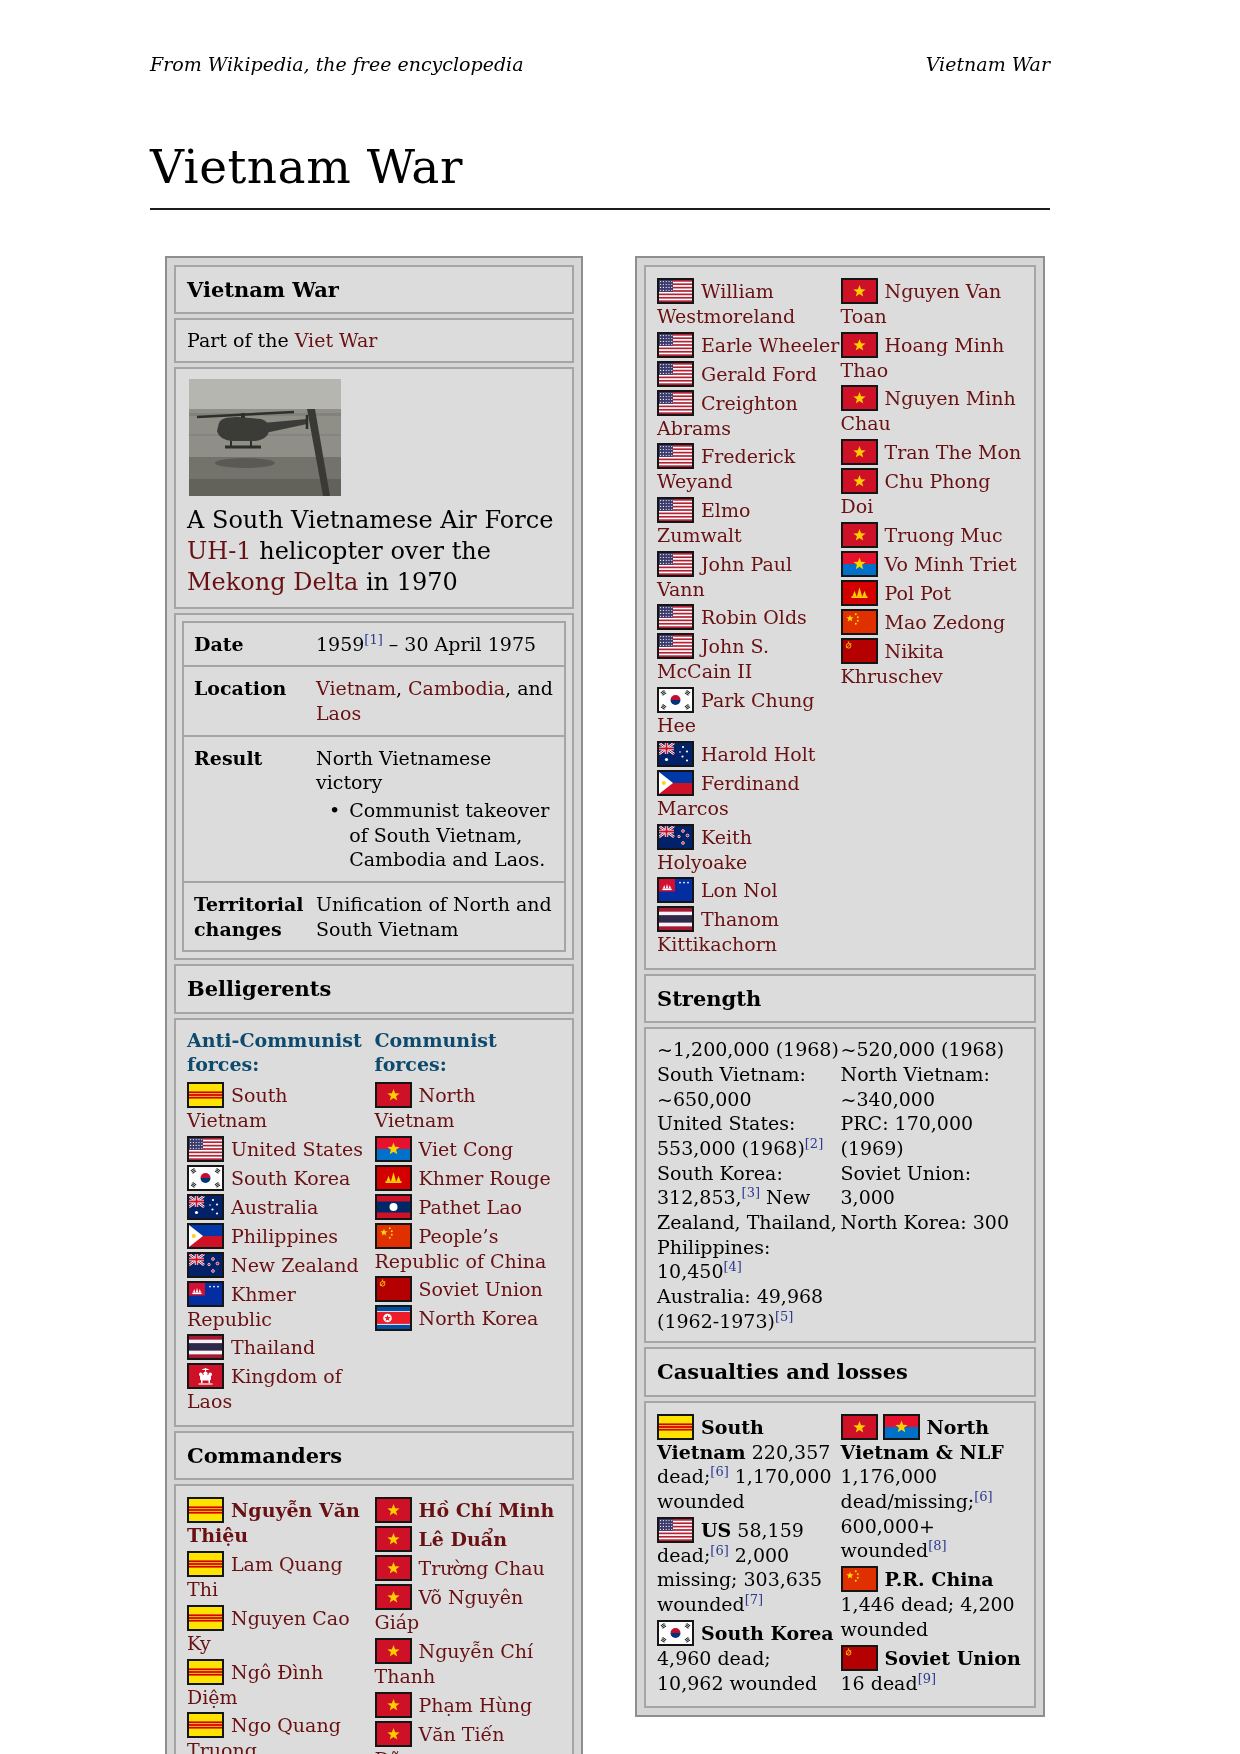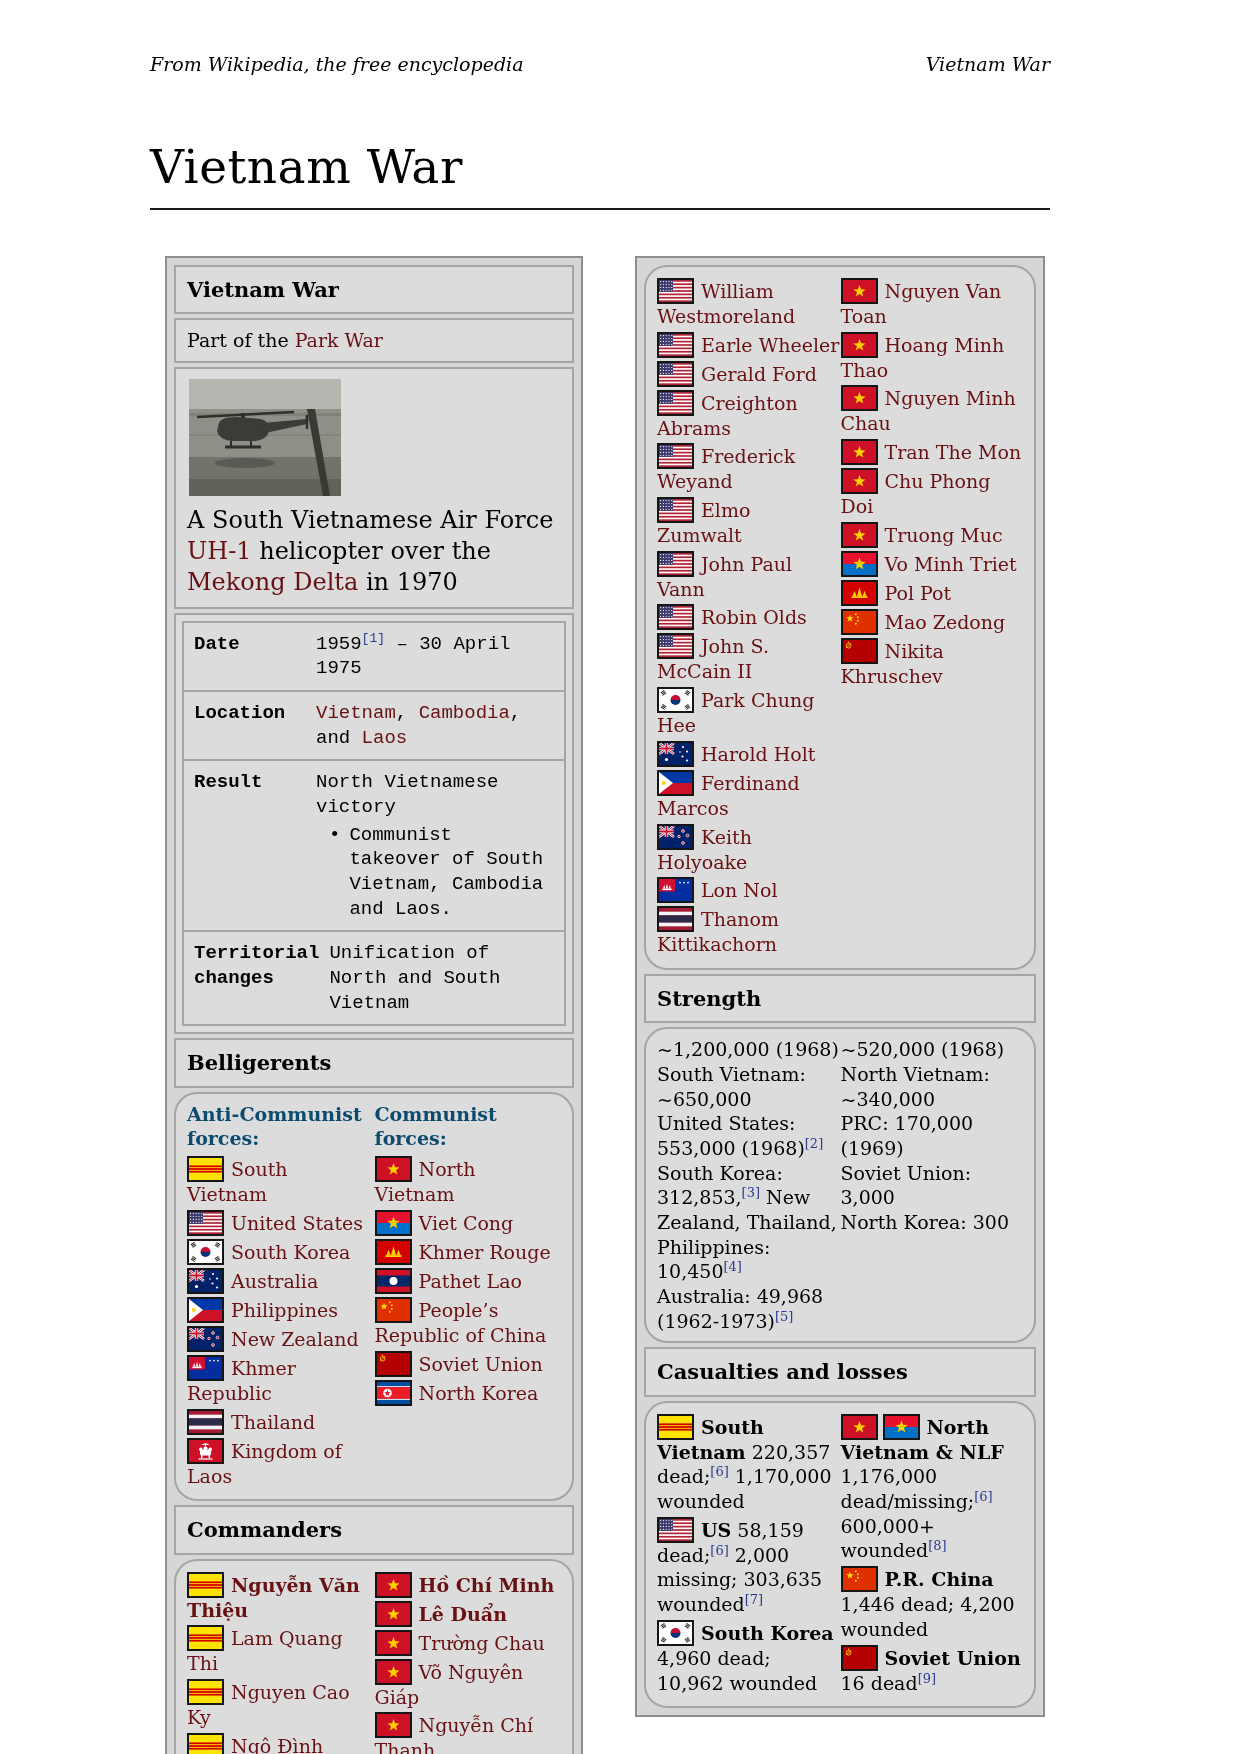--- a/index.html
+++ b/index.html
@@ -34,24 +34,24 @@
   .b{font-weight:bold;}
   sup.ref{color:#2b3990;font-size:13px;line-height:0;vertical-align:super;}
   .flag{
     display:inline-block;width:33px;height:22px;border:2px solid #151515;
     vertical-align:-6px;margin-right:7px;background:#fff;box-sizing:content-box;
   }
   .flag + .flag{margin-left:-2px;}
   .flag svg{width:100%;height:100%;display:block;}
   .fitem{margin:3px 0;}
   .forces-head{font-weight:bold;color:#0c4a6e;margin:0 0 5px 0;}
-  .two{display:flex;gap:1px;border-radius:23px;}
+  .two{display:flex;gap:1px;}
   .sub{width:50%;}
   .details{border:2px solid #a5a5a5;margin:2px;}
-  .drow{display:flex;border-bottom:2px solid #a5a5a5;font-family:Liberation Mono, monospace;}
+  .drow{display:flex;border-bottom:2px solid #a5a5a5;}
   .drow:last-child{border-bottom:0;}
   .dlabel{flex:0 0 112px;font-weight:bold;padding:9px 4px 9px 10px;}
   .dvalue{flex:1;padding:9px 10px 9px 6px;}
   .bullet{display:flex;gap:9px;padding-left:13px;margin-top:3px;}
   .photo{width:152px;height:117px;margin:2px 0 9px 2px;}
   .photo svg{width:100%;height:100%;display:block;}
   .caption{font-size:24px;line-height:1.3;}
   .citem{margin:3px 0;}
 </style>
 </head>
@@ -65,21 +65,21 @@
   </div>
 
   <div class="doc-title">Vietnam War</div>
   <hr class="title-rule">
 
   <div class="cols">
 
     <div class="colL">
       <div class="ibox">
         <div class="cell head title-cell">Vietnam War</div>
-        <div class="cell"><span>Part of the </span><span class="lnk">Park War</span></div>
+        <div class="cell"><span>Part of the </span><span class="lnk">Viet War</span></div>
 
         <div class="cell">
           <div class="photo">
             <svg viewBox="0 0 152 117" preserveAspectRatio="none">
               <rect width="152" height="117" fill="#a9a9a3"></rect>
               <rect y="0" width="152" height="30" fill="#b6b6b0"></rect>
               <rect y="30" width="152" height="87" fill="#8f8f88"></rect>
               <rect y="78" width="152" height="39" fill="#73736c"></rect>
               <rect y="100" width="152" height="17" fill="#62625b"></rect>
               <rect y="34" width="152" height="3" fill="#7c7c75" opacity="0.7"></rect>

